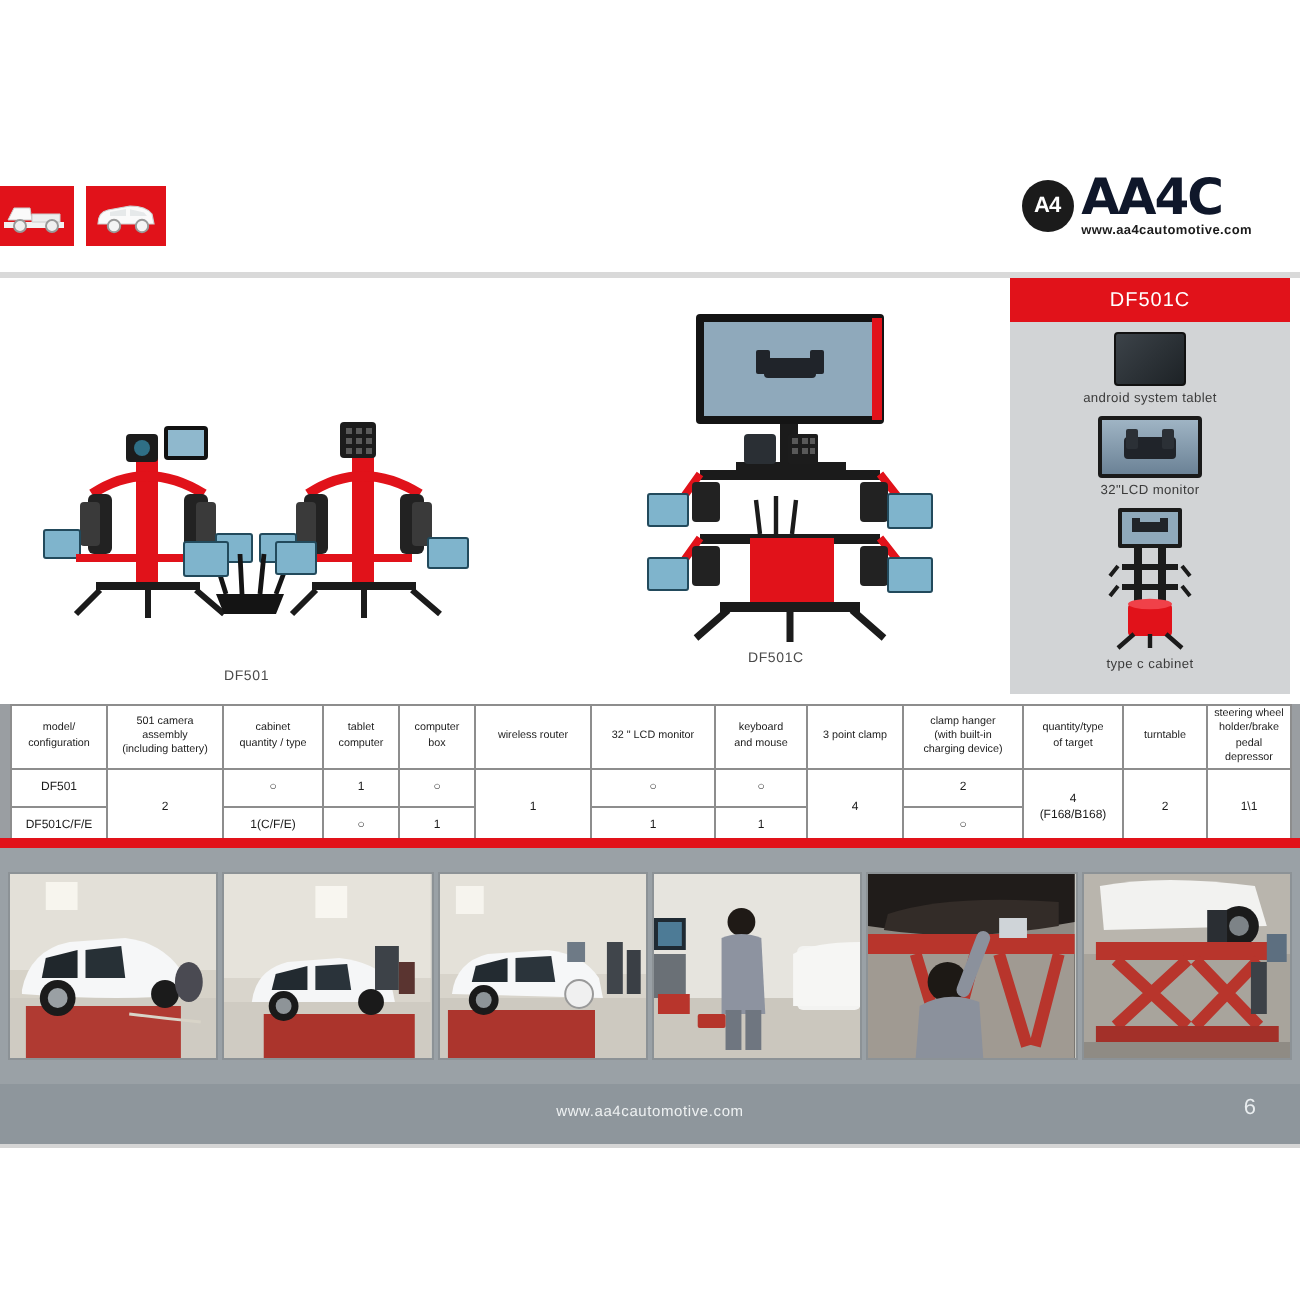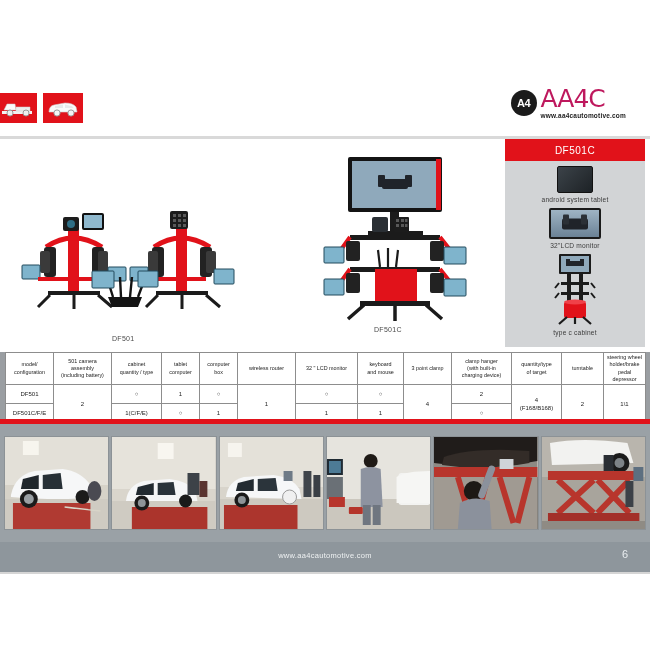--- a/index.html
+++ b/index.html
@@ -5,21 +5,21 @@
   html,body{margin:0;padding:0;background:#fff;}
   body{width:650px;height:650px;overflow:hidden;font-family:"Liberation Sans",sans-serif;}
   .page{position:relative;width:650px;height:650px;background:#ffffff;}
 
   
   .header{position:absolute;left:0;top:84px;width:650px;height:52px;background:#ffffff;}
   .car-icons{position:absolute;left:-4px;top:8px;display:flex;gap:4px;}
   .car-chip{width:40px;height:30px;background:#e1121a;border:1px solid #fff;display:flex;align-items:center;justify-content:center;overflow:hidden;}
   .logo-wrap{position:absolute;right:24px;top:4px;display:flex;align-items:center;gap:4px;}
   .logo-badge{width:26px;height:26px;border-radius:50%;background:#1b1b1b;color:#fff;font-size:11px;font-weight:bold;display:flex;align-items:center;justify-content:center;letter-spacing:-.5px;}
-  .logo-text{font-size:25px;font-weight:normal;color:#be185d;letter-spacing:-1px;line-height:.9;font-family:"DejaVu Sans",sans-serif;}
+  .logo-text{font-size:25px;font-weight:bold;color:#0f172a;letter-spacing:-1px;line-height:.9;font-family:"DejaVu Sans",sans-serif;}
   .logo-url{font-size:6.5px;font-weight:bold;color:#1b1b1b;letter-spacing:.2px;text-align:right;margin-top:1px;}
 
   .hdr-rule{position:absolute;left:0;top:136px;width:650px;height:3px;background:#d9d9d9;}
 
   
   .showcase{position:absolute;left:0;top:139px;width:497px;height:208px;background:#ffffff;}
   .prod{position:absolute;}
   .prod-cap{position:absolute;font-size:7px;color:#4a4a4a;letter-spacing:.3px;white-space:nowrap;}
 
   

